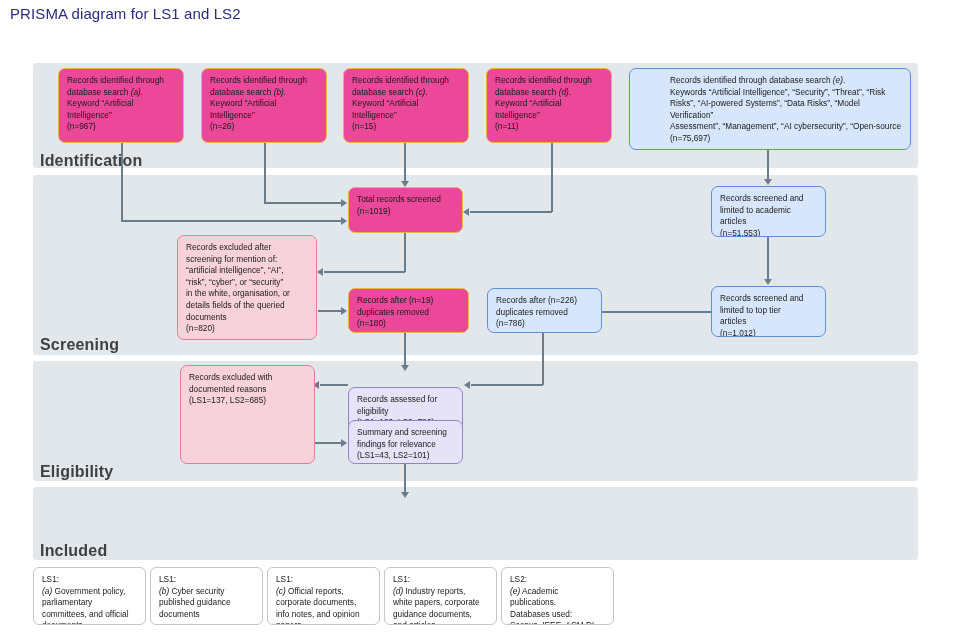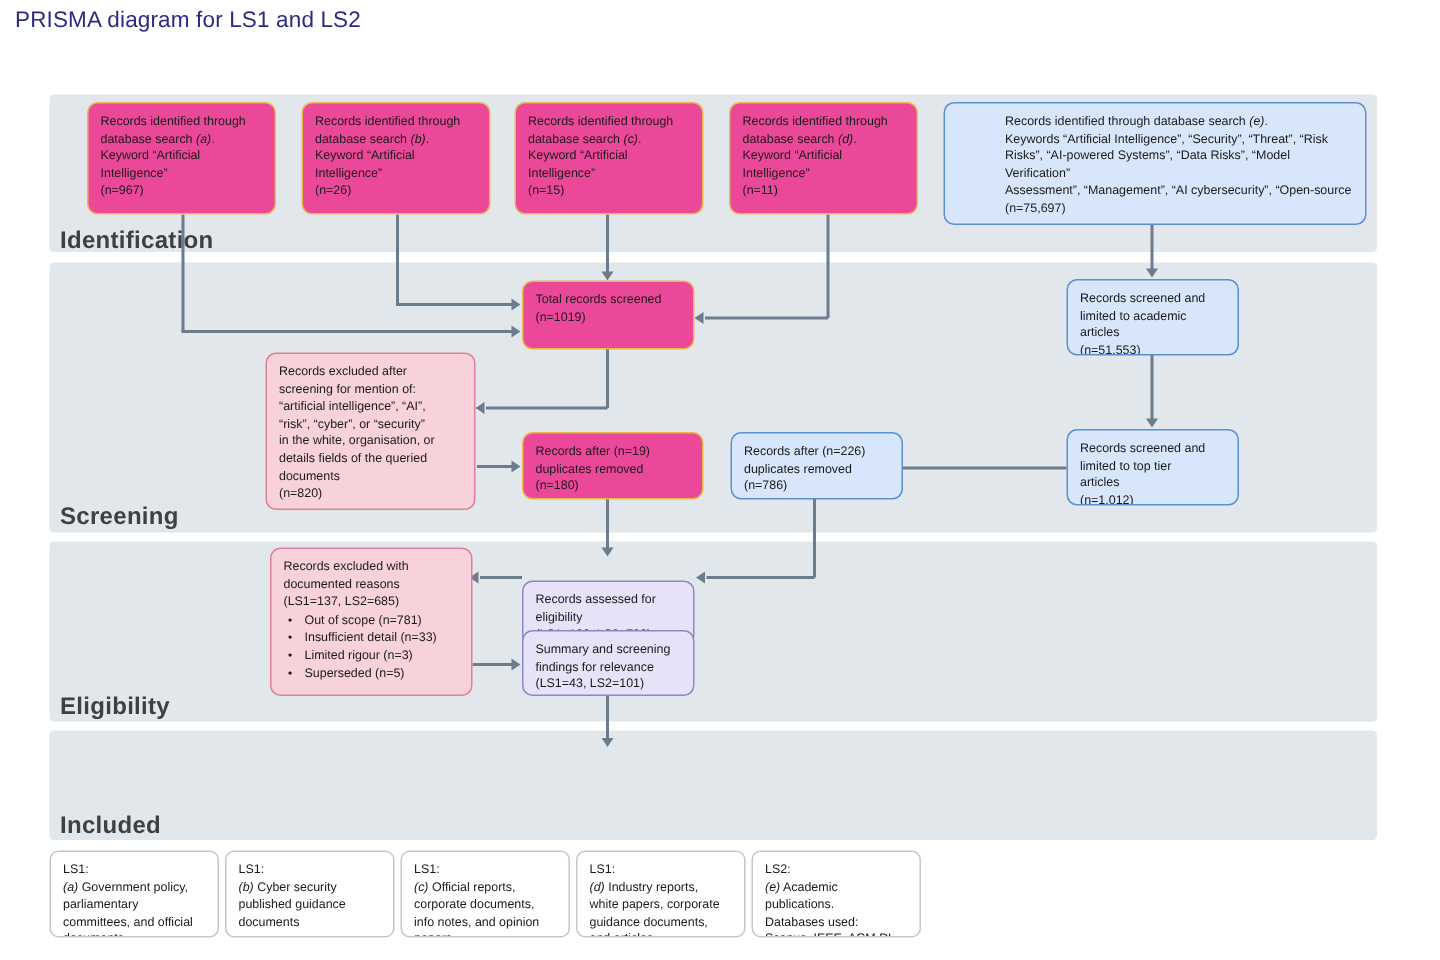--- a/index.html
+++ b/index.html
@@ -200,26 +200,20 @@
     <div>Records screened and</div>
     <div>limited to top tier</div>
     <div>articles</div>
     <div>(n=1,012)</div>
   </div>
 
   <div class="node n-pink" style="left:180px;top:365px;width:135px;height:99px;">
     <div>Records excluded with</div>
     <div>documented reasons</div>
     <div>(LS1=137, LS2=685)</div>
-    <ul>
-      <li>Out of scope (n=781)</li>
-      <li>Insufficient detail (n=33)</li>
-      <li>Limited rigour (n=3)</li>
-      <li>Superseded (n=5)</li>
-    </ul>
   </div>
 
   <div class="node n-purple" style="left:348px;top:387px;width:115px;height:44px;">
     <div>Records assessed for</div>
     <div>eligibility</div>
     <div>(LS1=180, LS2=786)</div>
   </div>
 
   <div class="node n-purple" style="left:348px;top:420px;width:115px;height:44px;">
     <div>Summary and screening</div>

